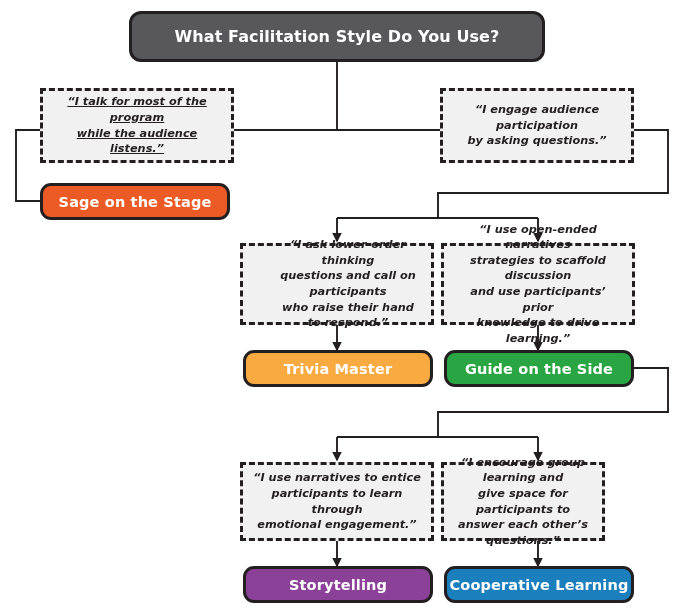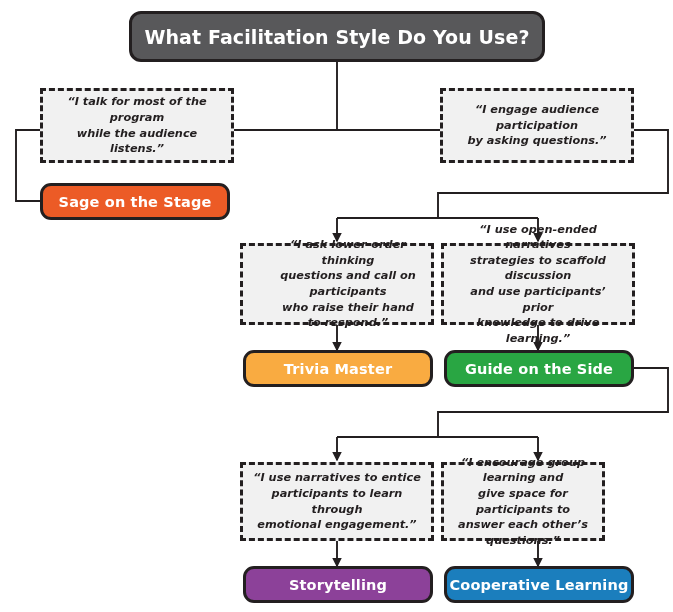--- a/index.html
+++ b/index.html
@@ -28,21 +28,21 @@
     position: absolute;
     display: flex;
     align-items: center;
     justify-content: center;
     box-sizing: border-box;
     background: #58585a;
     border: 3px solid #231f20;
     border-radius: 12px;
     color: #ffffff;
     font-weight: bold;
-    font-size: 19px;
+    font-size: 16px;
     letter-spacing: 0.1px;
     text-align: center;
   }
   
   .node-stmt {
     position: absolute;
     box-sizing: border-box;
     display: flex;
     align-items: center;
     justify-content: center;
@@ -106,21 +106,21 @@
 
       <path d="M 337 541 L 337 566" marker-end="url(#arrow)"></path>
       <path d="M 538 541 L 538 566" marker-end="url(#arrow)"></path>
     </g>
   </svg>
 
   <div class="node-root" style="left:129px; top:11px; width:416px; height:51px;">
     <span>What Facilitation Style Do You Use?</span>
   </div>
 
-  <div class="node-stmt" style="left:40px; top:88px; width:194px; height:75px;">
+  <div class="node-stmt" style="left:40px; top:88px; width:194px; height:75px;text-decoration:underline;">
     <div>
       <span>“I talk for most of the program</span>
       <span>while the audience listens.”</span>
     </div>
   </div>
 
   <div class="node-stmt" style="left:440px; top:88px; width:194px; height:75px;">
     <div>
       <span>“I engage audience participation</span>
       <span>by asking questions.”</span>

